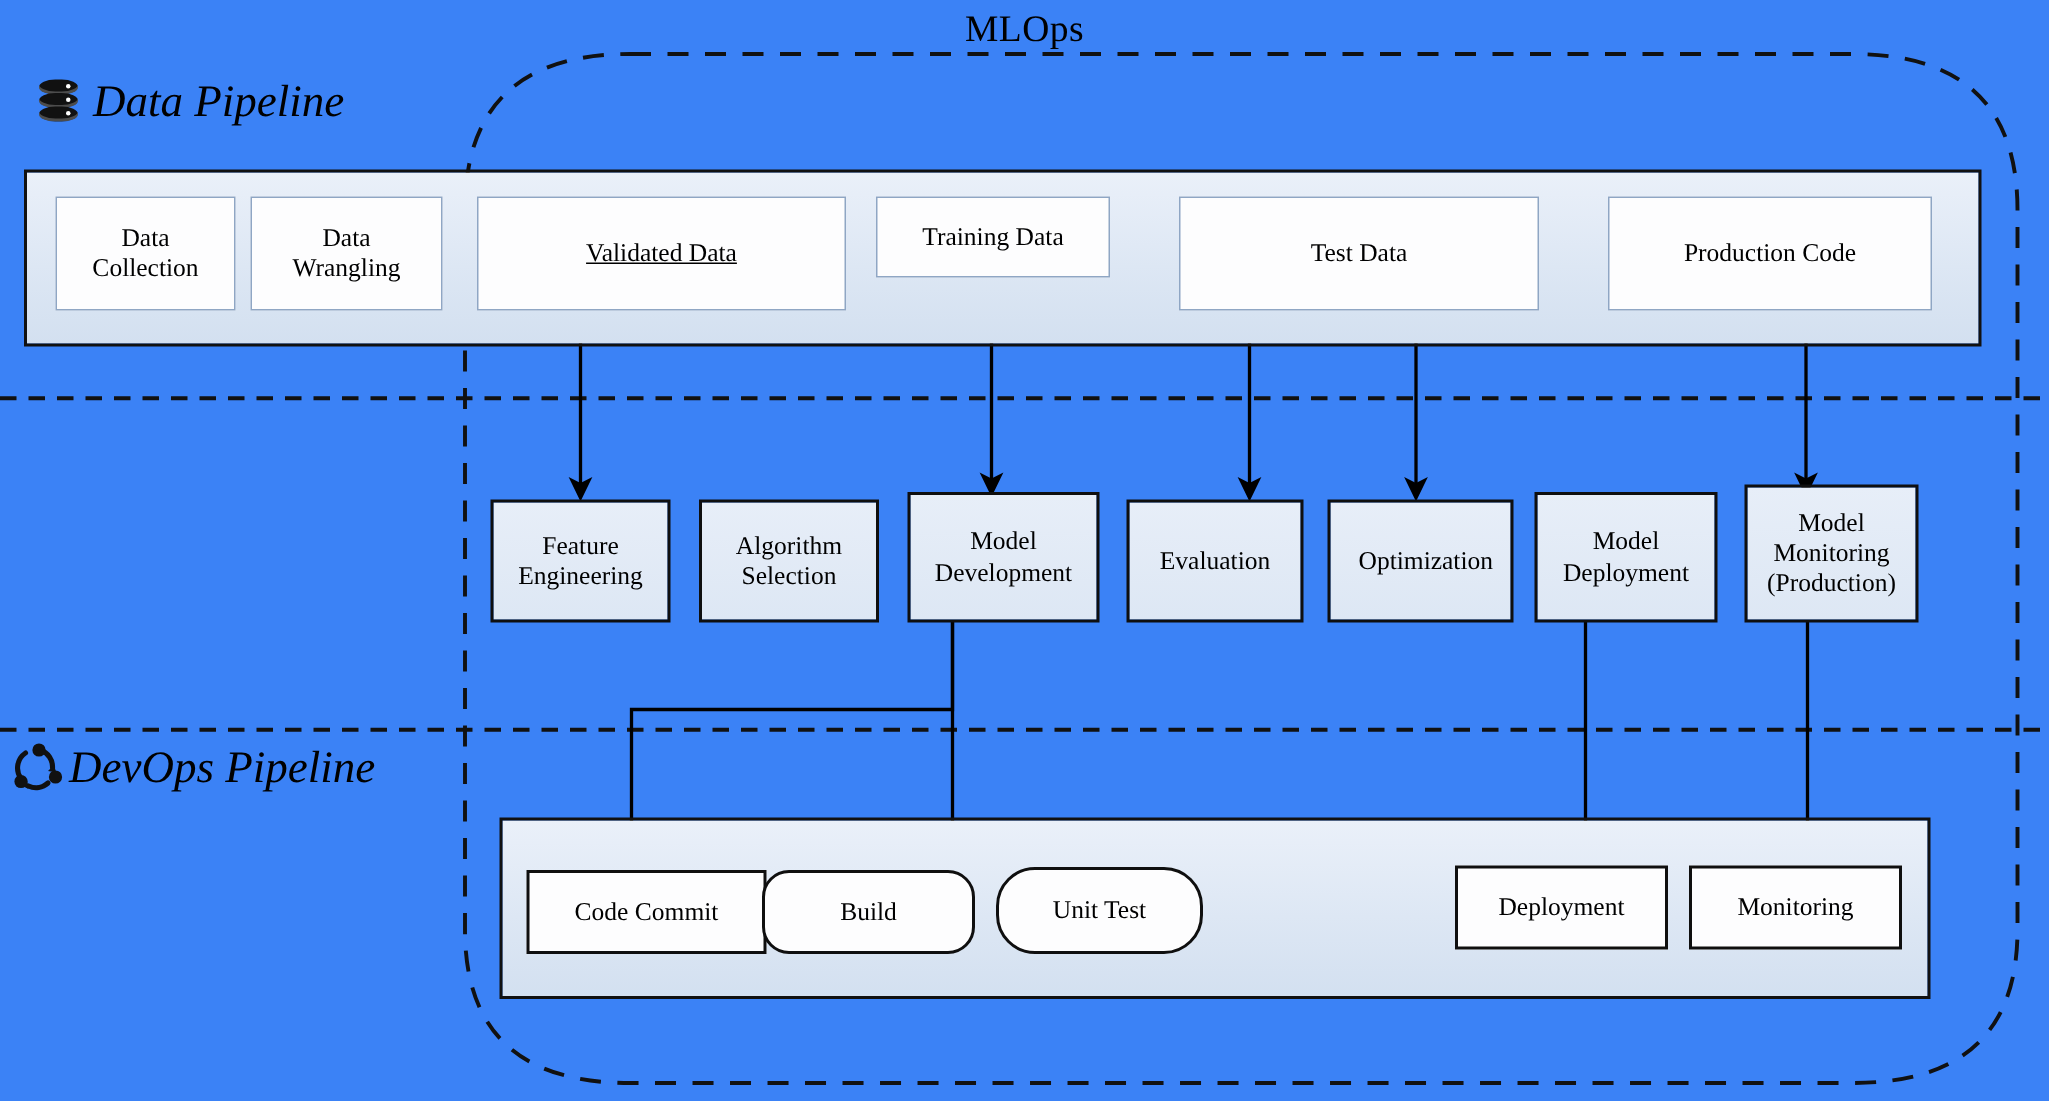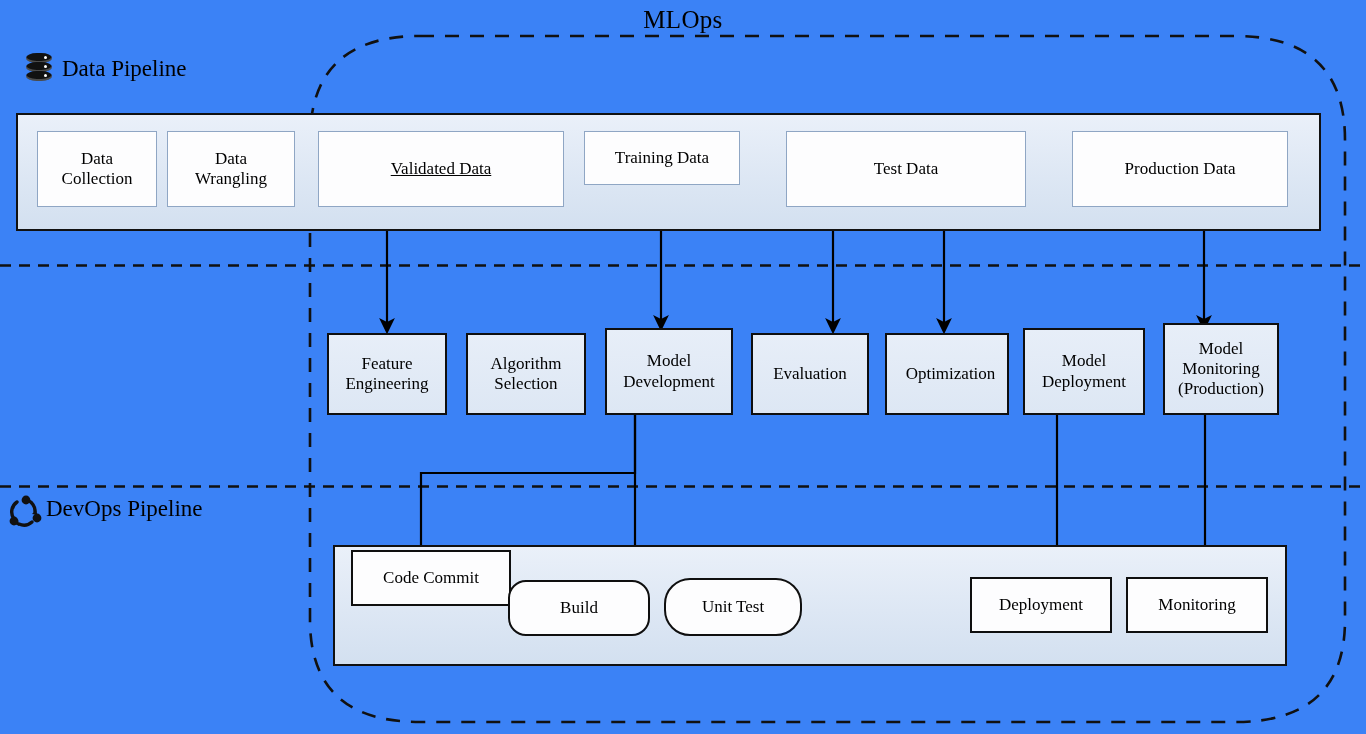--- a/index.html
+++ b/index.html
@@ -40,22 +40,23 @@
     letter-spacing: 0.3px;
   }
 
   
   .lane-label {
     position: absolute;
     display: flex;
     align-items: center;
     gap: 10px;
     color: #000;
-    font-size: 23px;
+    font-size: 30px;
     white-space: nowrap;
+    font-style: italic;
   }
   .lane-label .lane-text { line-height: 1; }
 
   
   .icon-db {
     position: relative;
     width: 26px;
     height: 30px;
     flex: 0 0 auto;
   }
@@ -214,31 +215,31 @@
     <span class="lane-text">DevOps Pipeline</span>
   </div>
 
   <div class="band" style="left:16px; top:113px; width:1305px; height:118px;"></div>
 
   <div class="node data-node" style="left:37px;  top:131px; width:120px; height:76px;">Data<br>Collection</div>
   <div class="node data-node" style="left:167px; top:131px; width:128px; height:76px;">Data<br>Wrangling</div>
   <div class="node data-node" style="left:318px; top:131px; width:246px; height:76px;text-decoration:underline;">Validated Data</div>
   <div class="node data-node" style="left:584px; top:131px; width:156px; height:54px;">Training Data</div>
   <div class="node data-node" style="left:786px; top:131px; width:240px; height:76px;">Test Data</div>
-  <div class="node data-node" style="left:1072px; top:131px; width:216px; height:76px;">Production Data</div>
+  <div class="node data-node" style="left:1072px; top:131px; width:216px; height:76px;">Production Code</div>
 
   <div class="node ml-node" style="left:327px;  top:333px; width:120px; height:82px;">Feature<br>Engineering</div>
   <div class="node ml-node" style="left:466px;  top:333px; width:120px; height:82px;">Algorithm<br>Selection</div>
   <div class="node ml-node" style="left:605px;  top:328px; width:128px; height:87px;">Model<br>Development</div>
   <div class="node ml-node" style="left:751px;  top:333px; width:118px; height:82px;">Evaluation</div>
   <div class="node ml-node" style="left:885px;  top:333px; width:124px; height:82px;padding-left:11px;">Optimization</div>
   <div class="node ml-node" style="left:1023px; top:328px; width:122px; height:87px;">Model<br>Deployment</div>
   <div class="node ml-node" style="left:1163px; top:323px; width:116px; height:92px;">Model<br>Monitoring<br>(Production)</div>
 
   <div class="band" style="left:333px; top:545px; width:954px; height:121px;"></div>
 
-  <div class="node devops-node" style="left:351px;  top:550px; width:160px; height:56px;text-align:center;">Code Commit</div>
+  <div class="node devops-node" style="left:351px;  top:580px; width:160px; height:56px;text-align:center;">Code Commit</div>
   <div class="node devops-node" style="left:508px;  top:580px; width:142px; height:56px;border-radius:18px;">Build</div>
   <div class="node devops-node" style="left:664px;  top:578px; width:138px; height:58px;border-radius:26px;">Unit Test</div>
   <div class="node devops-node" style="left:970px;  top:577px; width:142px; height:56px;">Deployment</div>
   <div class="node devops-node" style="left:1126px; top:577px; width:142px; height:56px;">Monitoring</div>
 
 </div>
 
 </body></html>

